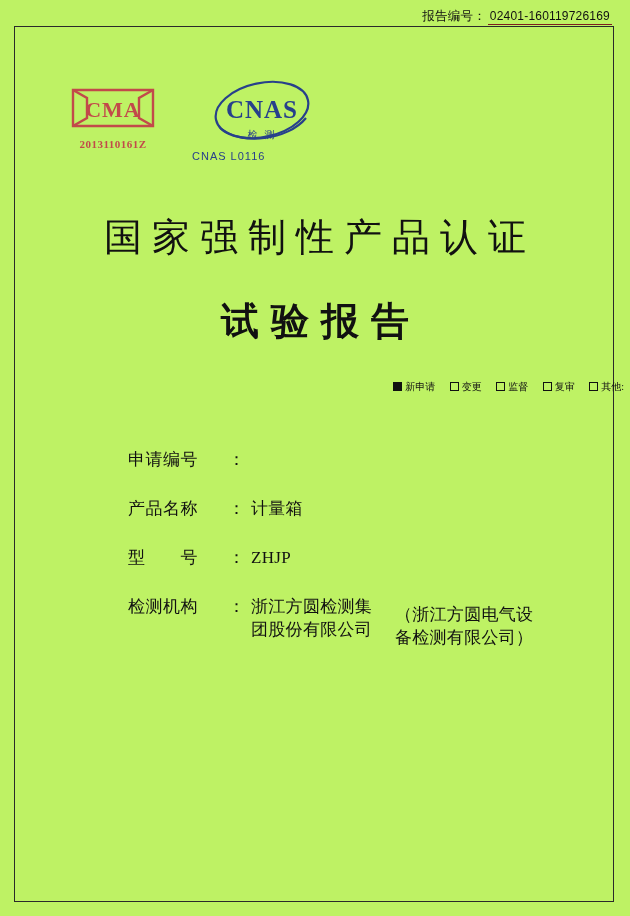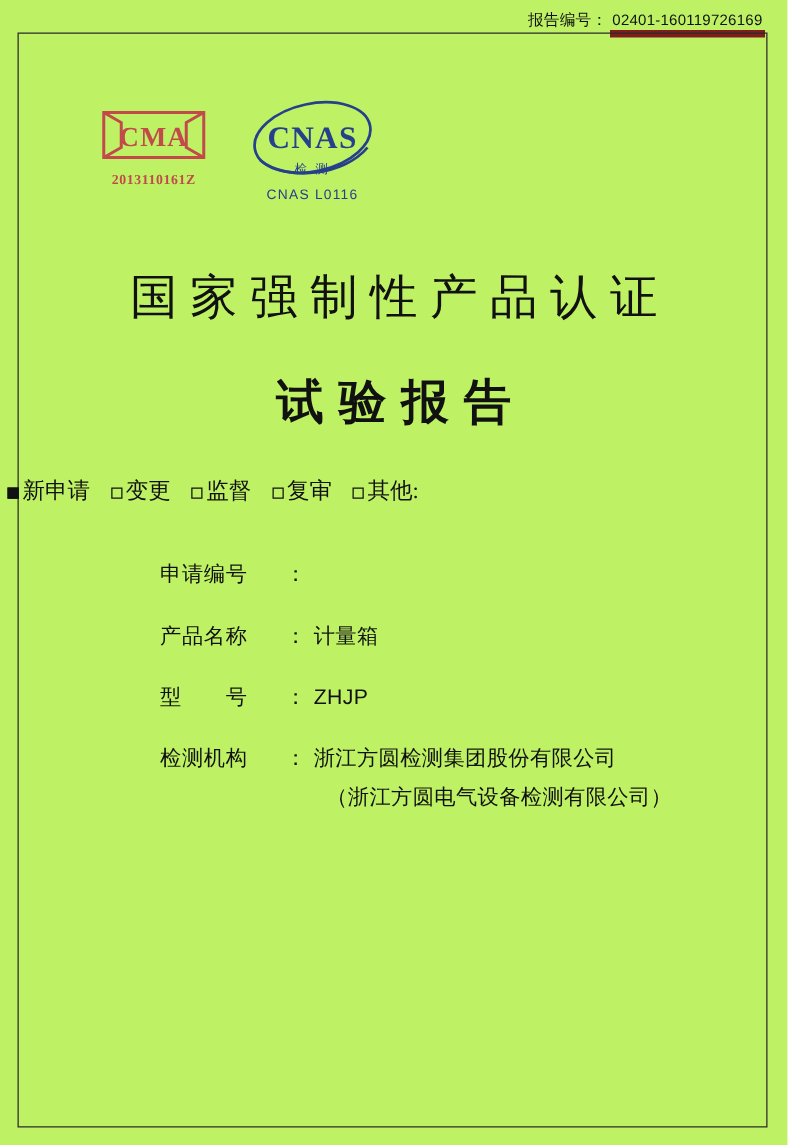--- a/index.html
+++ b/index.html
@@ -36,39 +36,39 @@
     letter-spacing: 0.2px;
   }
   .report-no-label {
     font-family: "Liberation Serif", serif;
     font-size: 12.5px;
   }
   .report-no-value {
     font-family: "Liberation Sans", sans-serif;
     font-size: 12px;
     margin-left: 2px;
-    border-bottom: 6px solid #7f1d1d;
+    border-bottom: 1px solid #7f1d1d;
     padding: 0 2px 1px 2px;
   }
 
   
   .doc-border {
     position: absolute;
     left: 14px;
     top: 26px;
     width: 600px;
     height: 876px;
     border: 1.6px solid #2a2a2a;
     box-sizing: border-box;
   }
 
   
   .cma-block {
     position: absolute;
-    left: 58px;
+    left: 48px;
     top: 86px;
     width: 130px;
     text-align: center;
   }
   .cma-logo {
     width: 92px;
     height: 44px;
     margin: 0 auto;
     position: relative;
   }
@@ -78,24 +78,23 @@
     font-family: "Liberation Serif", serif;
     font-size: 11px;
     color: #c24a4a;
     letter-spacing: 0.5px;
     font-weight: bold;
   }
 
   
   .cnas-block {
     position: absolute;
-    left: 180px;
+    left: 192px;
     top: 78px;
     width: 140px;
-    text-align: center;
   }
   .cnas-logo {
     width: 120px;
     height: 74px;
     margin: 0 auto;
     position: relative;
   }
   .cnas-sub {
     font-family: "Liberation Sans", sans-serif;
     font-size: 11px;
@@ -131,23 +130,23 @@
     color: #111;
     text-indent: 12px;
   }
 
   
   .checkbox-row {
     position: absolute;
     left: 0;
     top: 380px;
     width: 630px;
-    text-align: left;
-    font-family: "Liberation Serif", serif;
-    font-size: 18px;
+    text-align: right;
+    font-family: "Liberation Serif", serif;
+    font-size: 10px;
     color: #111;
   }
   .cb-item {
     display: inline-block;
     margin: 0 6px;
     white-space: nowrap;
   }
   .cb-box {
     display: inline-block;
     width: 9px;
@@ -160,21 +159,21 @@
   .cb-box.checked {
     background: #111;
   }
 
   
   .fields {
     position: absolute;
     left: 128px;
     top: 448px;
     width: 420px;
-    font-family: Liberation Sans, sans-serif;
+    font-family: Liberation Serif, serif;
     font-size: 17px;
     color: #111;
   }
   .field-row {
     display: flex;
     align-items: baseline;
     margin-bottom: 26px;
   }
   .field-label {
     width: 100px;
@@ -189,21 +188,21 @@
     flex: 0 0 auto;
     margin-right: 6px;
   }
   .field-value {
     flex: 1 1 auto;
     font-size: 17px;
     letter-spacing: 0.3px;
   }
   .org-block {
     display: flex;
-    flex-direction: column;
+    flex-direction: row;
   }
   .org-line2 {
     margin-top: 8px;
     margin-left: 10px;
   }
 
   
   .cqc-seal {
     position: absolute;
     left: 265px;

